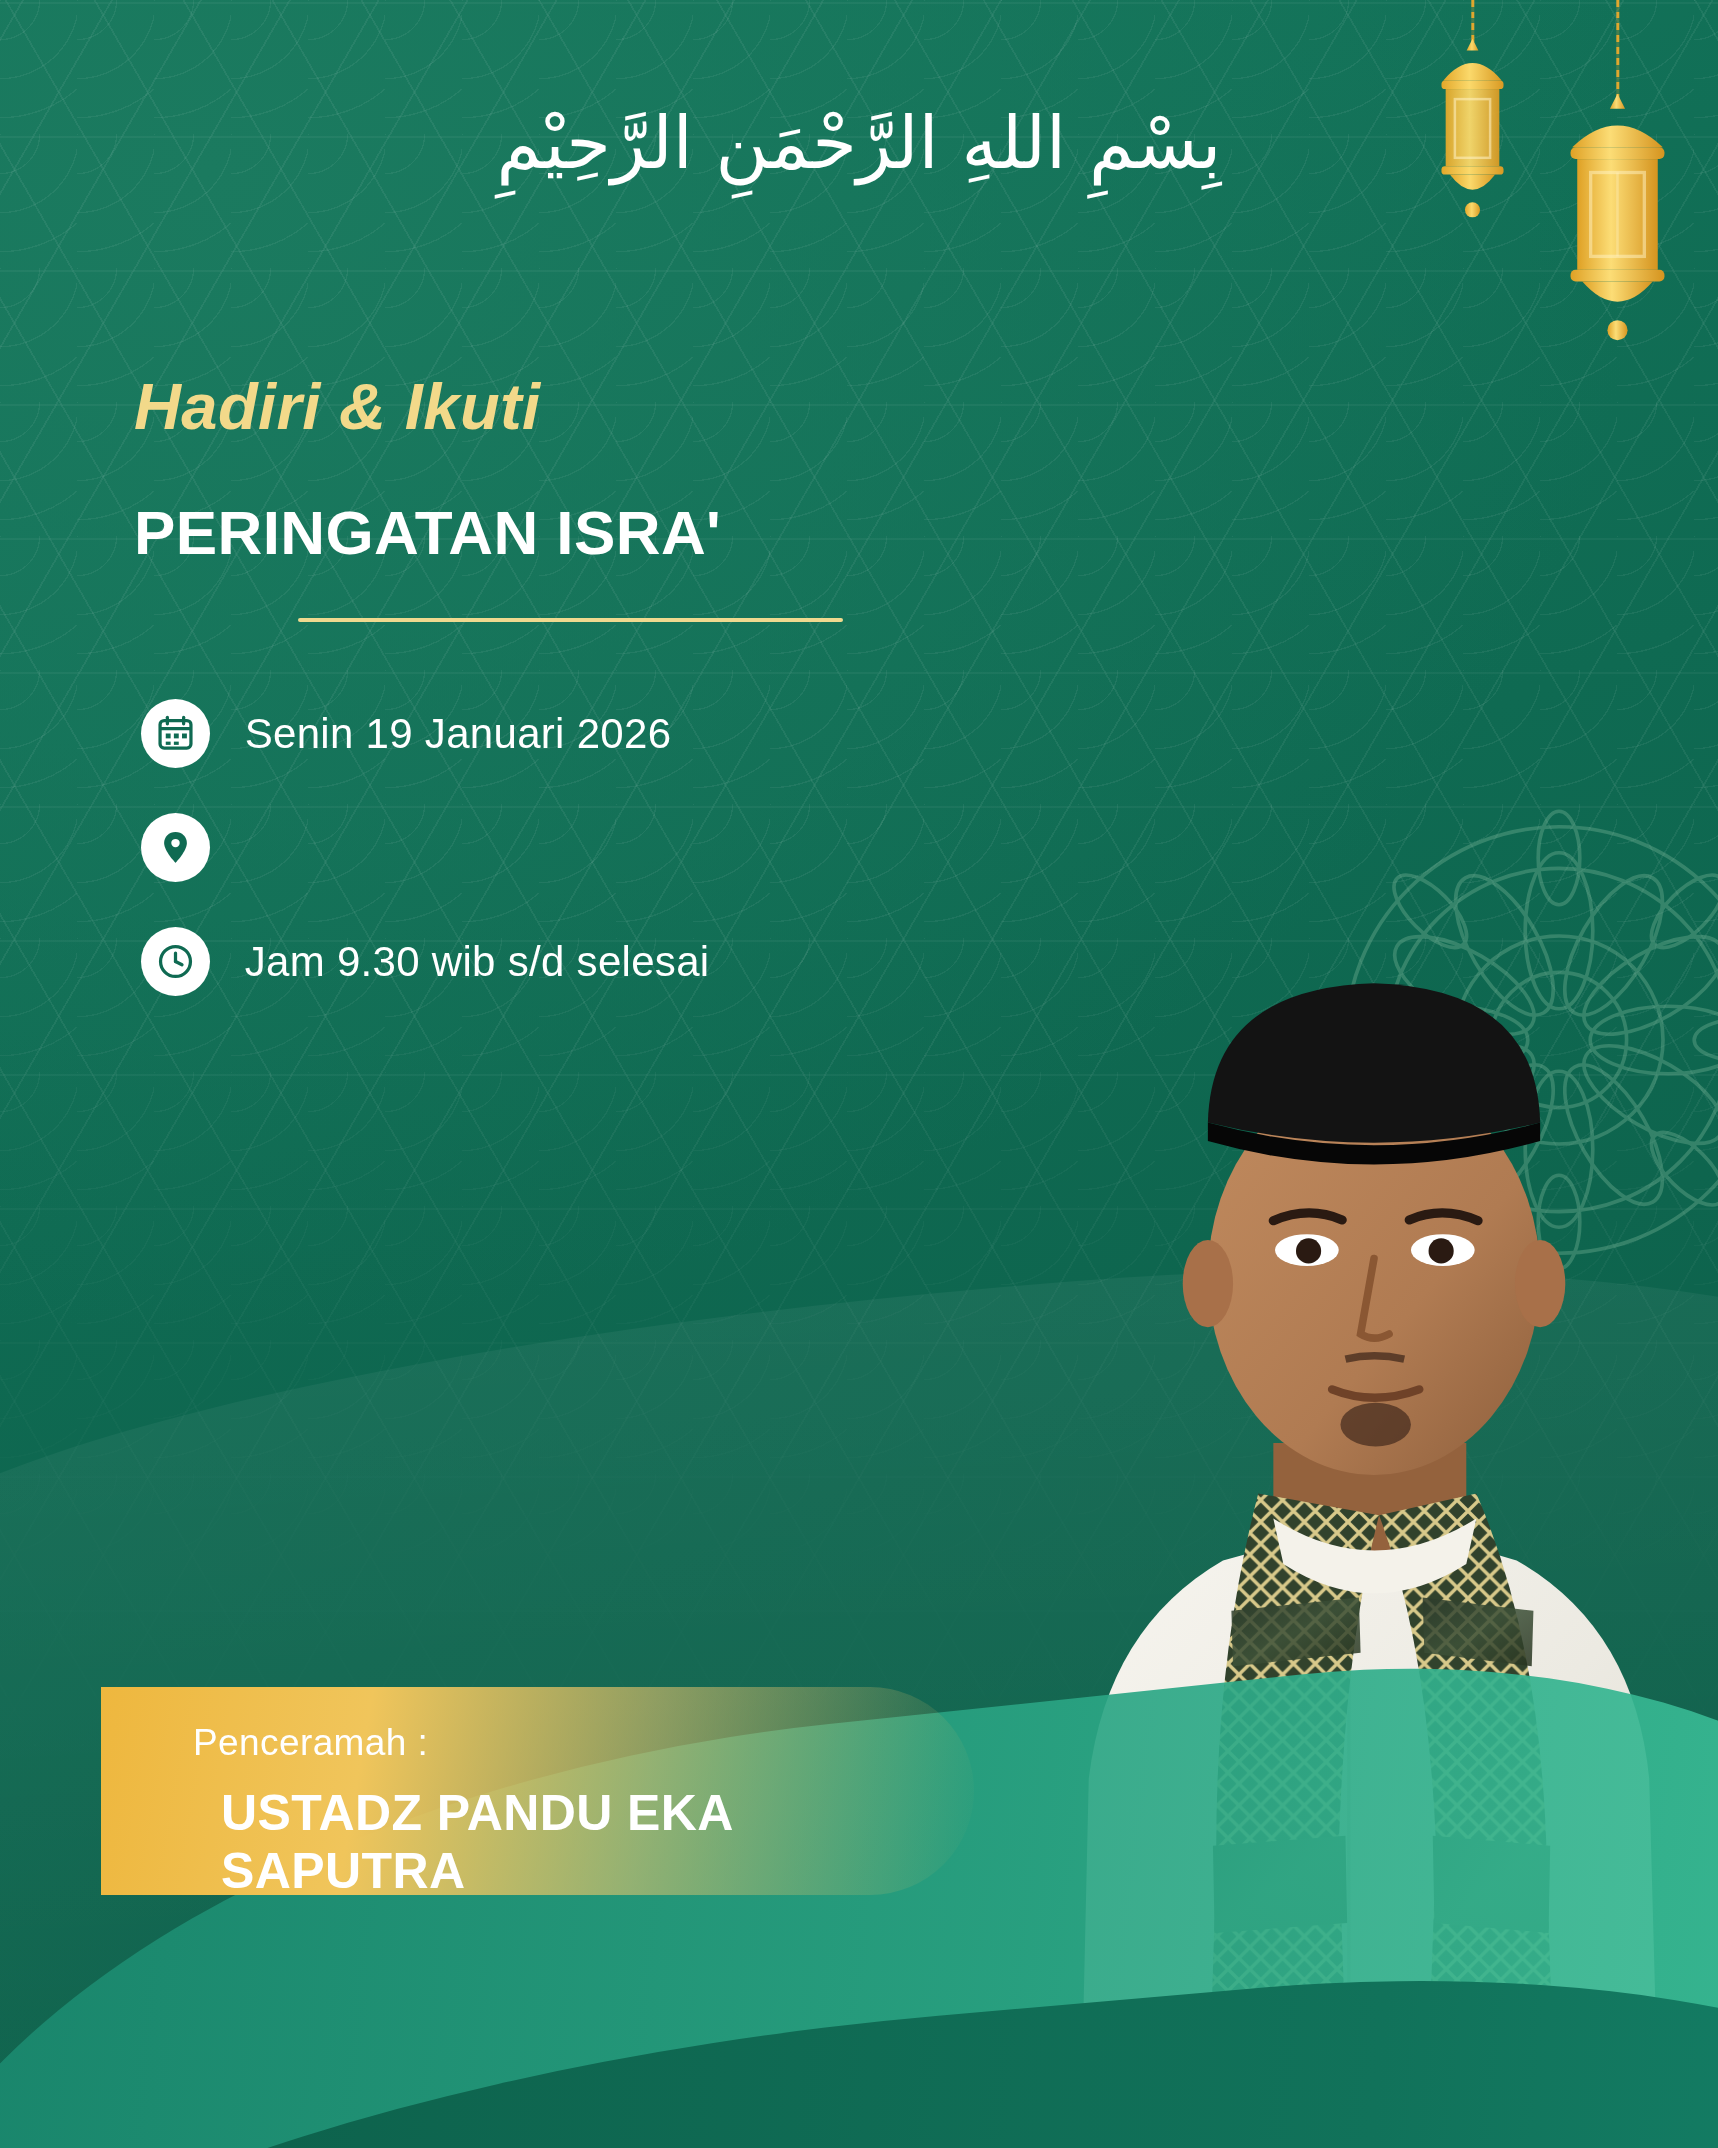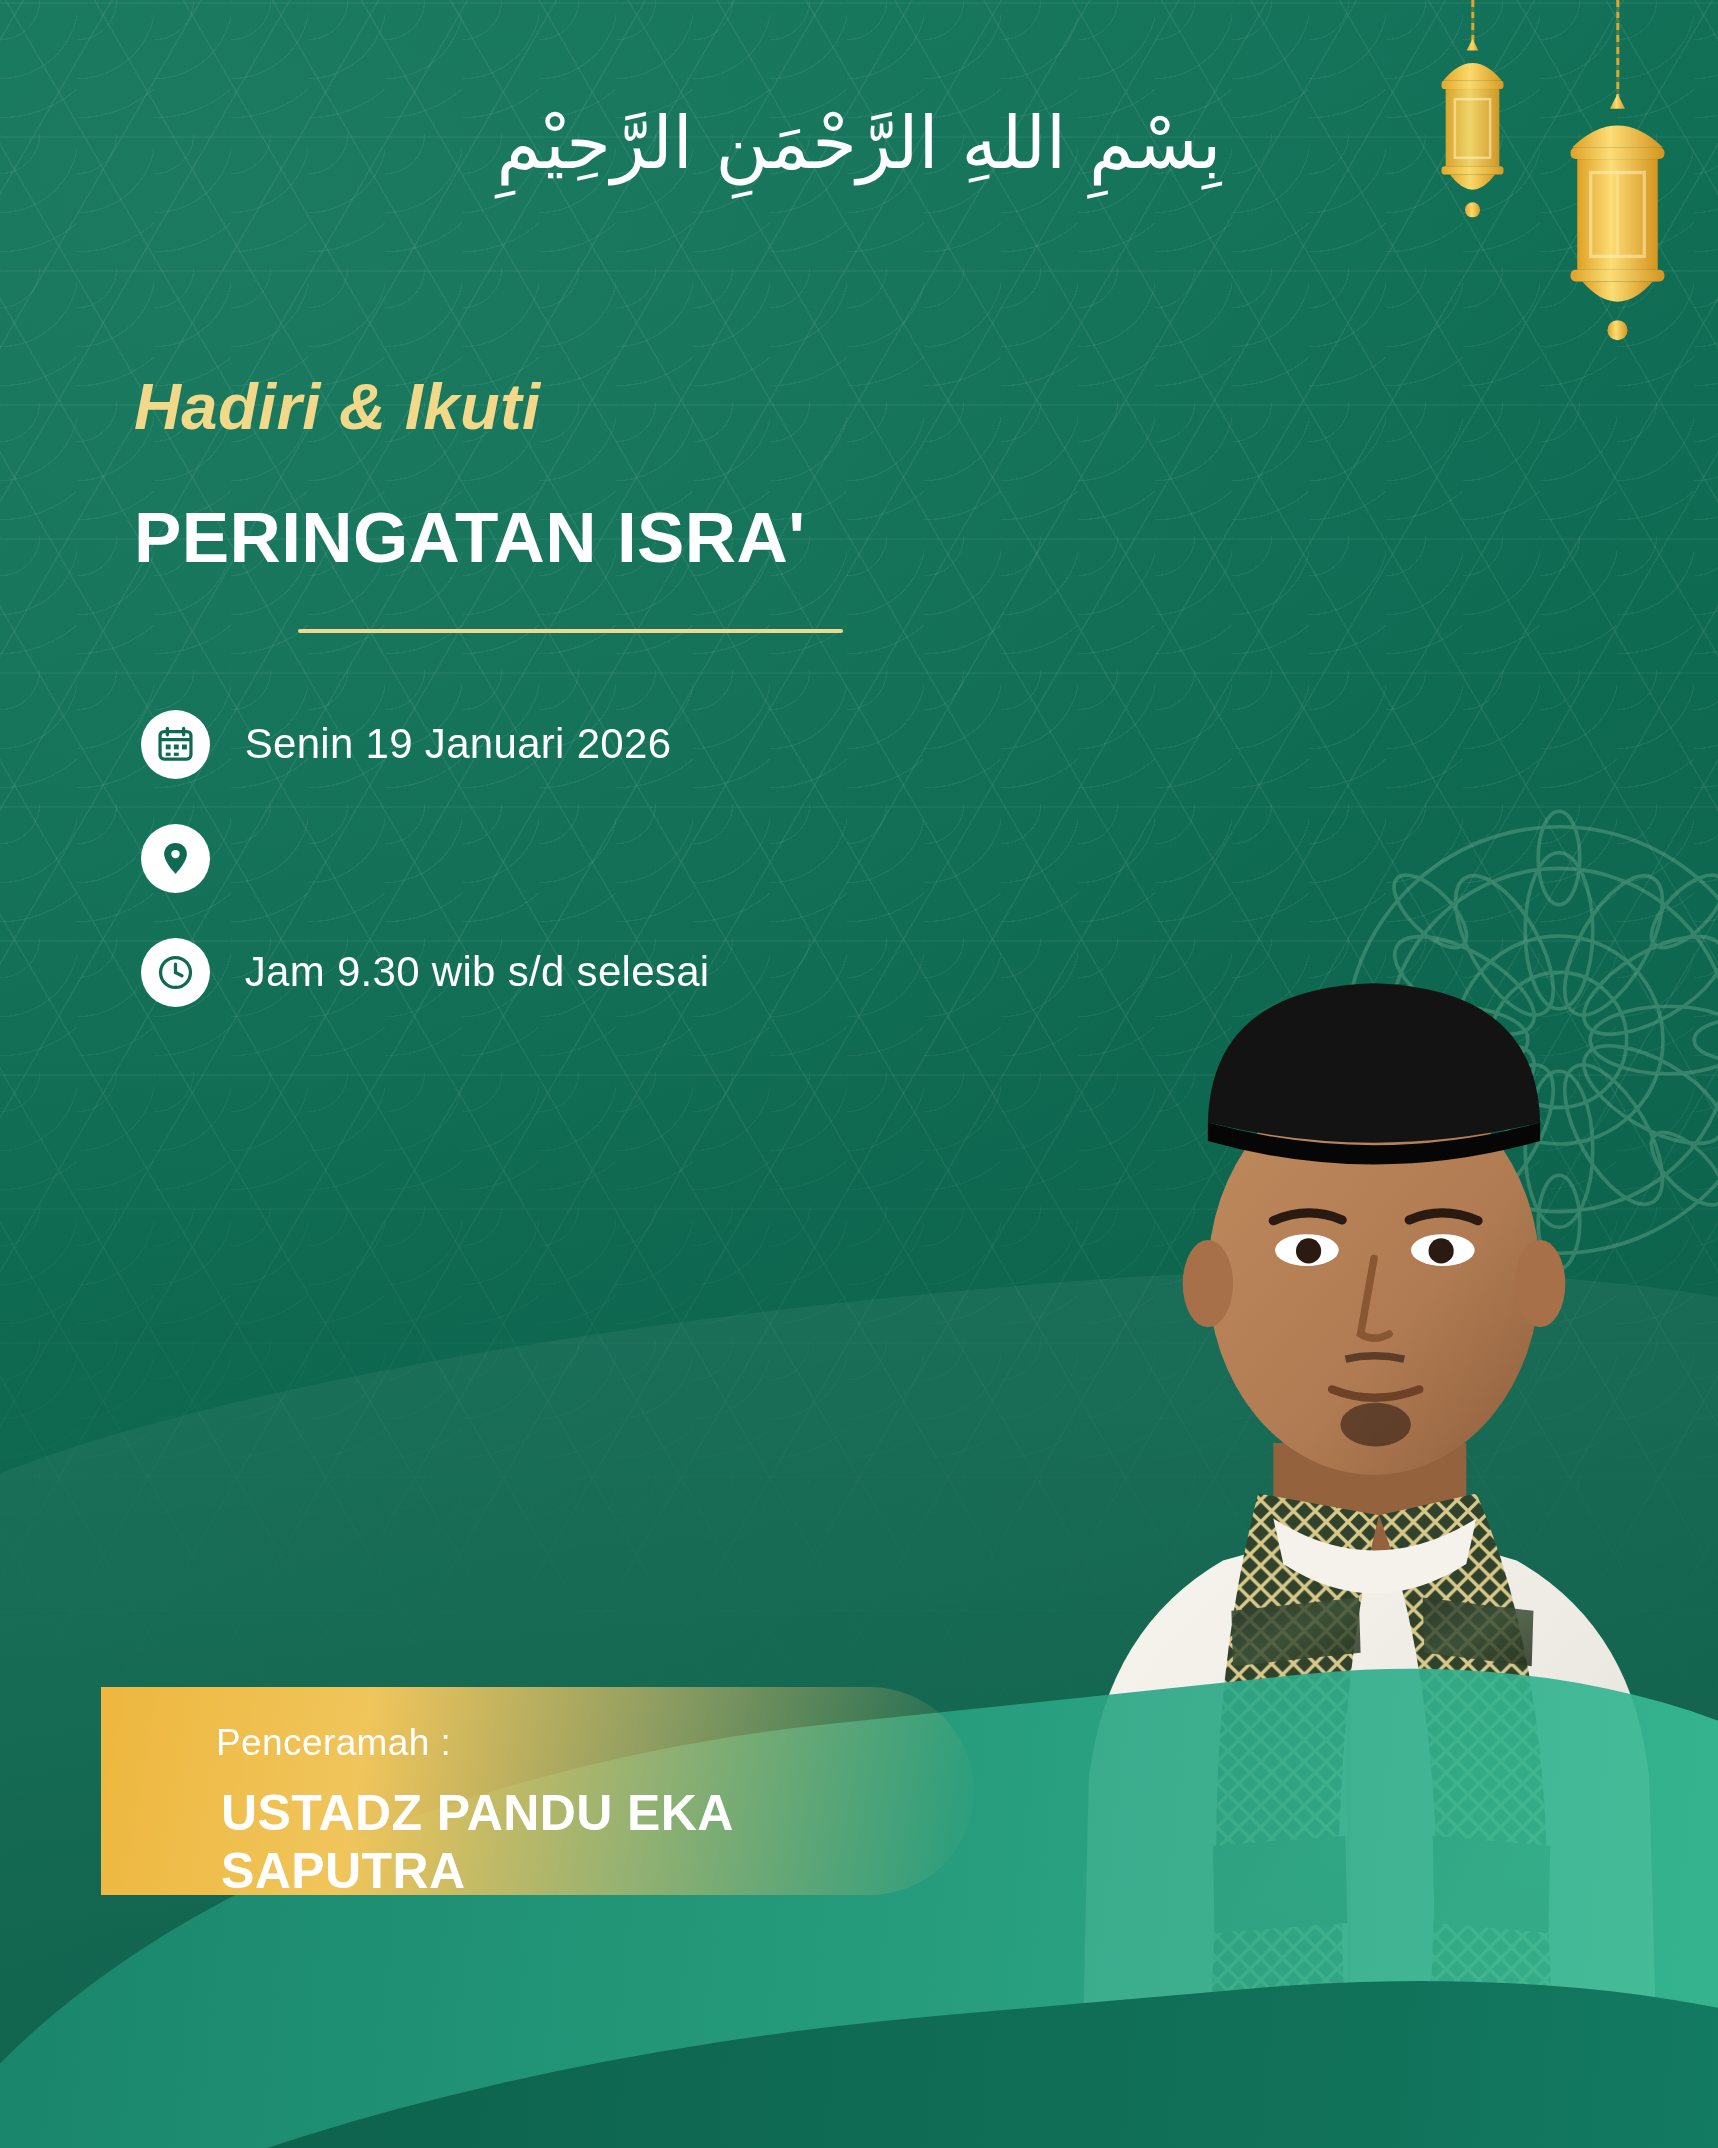--- a/index.html
+++ b/index.html
@@ -94,21 +94,21 @@
     font-size:65px;
     font-style:italic;
     font-weight:700;
     color:#f2d98a;
     letter-spacing:0.4px;
     margin-top:8px;
   }
 
   .title {
     margin-top:52px;
-    font-size:71px;
+    font-size:62px;
     font-weight:800;
     color:#ffffff;
     line-height:1.18;
     letter-spacing:0.4px;
   }
 
   .subtitle {
     margin-top:60px;
     font-size:39px;
     font-style:italic;
@@ -150,21 +150,21 @@
 
   
   .speaker {
     position:absolute; left:101px; top:1687px;
     width:873px; height:208px;
     border-radius:0 104px 104px 0;
     background:linear-gradient(100deg,#eeb73e 0%, #f0c55b 30%, rgba(240,200,110,.55) 62%, rgba(235,200,120,0) 100%);
     padding:35px 0 0 92px;
   }
   .speaker-label {
-    font-size:37px; color:#ffffff; letter-spacing:0.4px;margin-left:23px;
+    font-size:37px; color:#ffffff; letter-spacing:0.4px;
   }
   .speaker-name {
     margin-top:20px;
     font-size:50px; font-weight:800; color:#ffffff; letter-spacing:0.4px;margin-left:28px;
   }
 
   
   .person { position:absolute; right:0; bottom:0; width:839px; height:1477px; }
 </style>
 </head>

